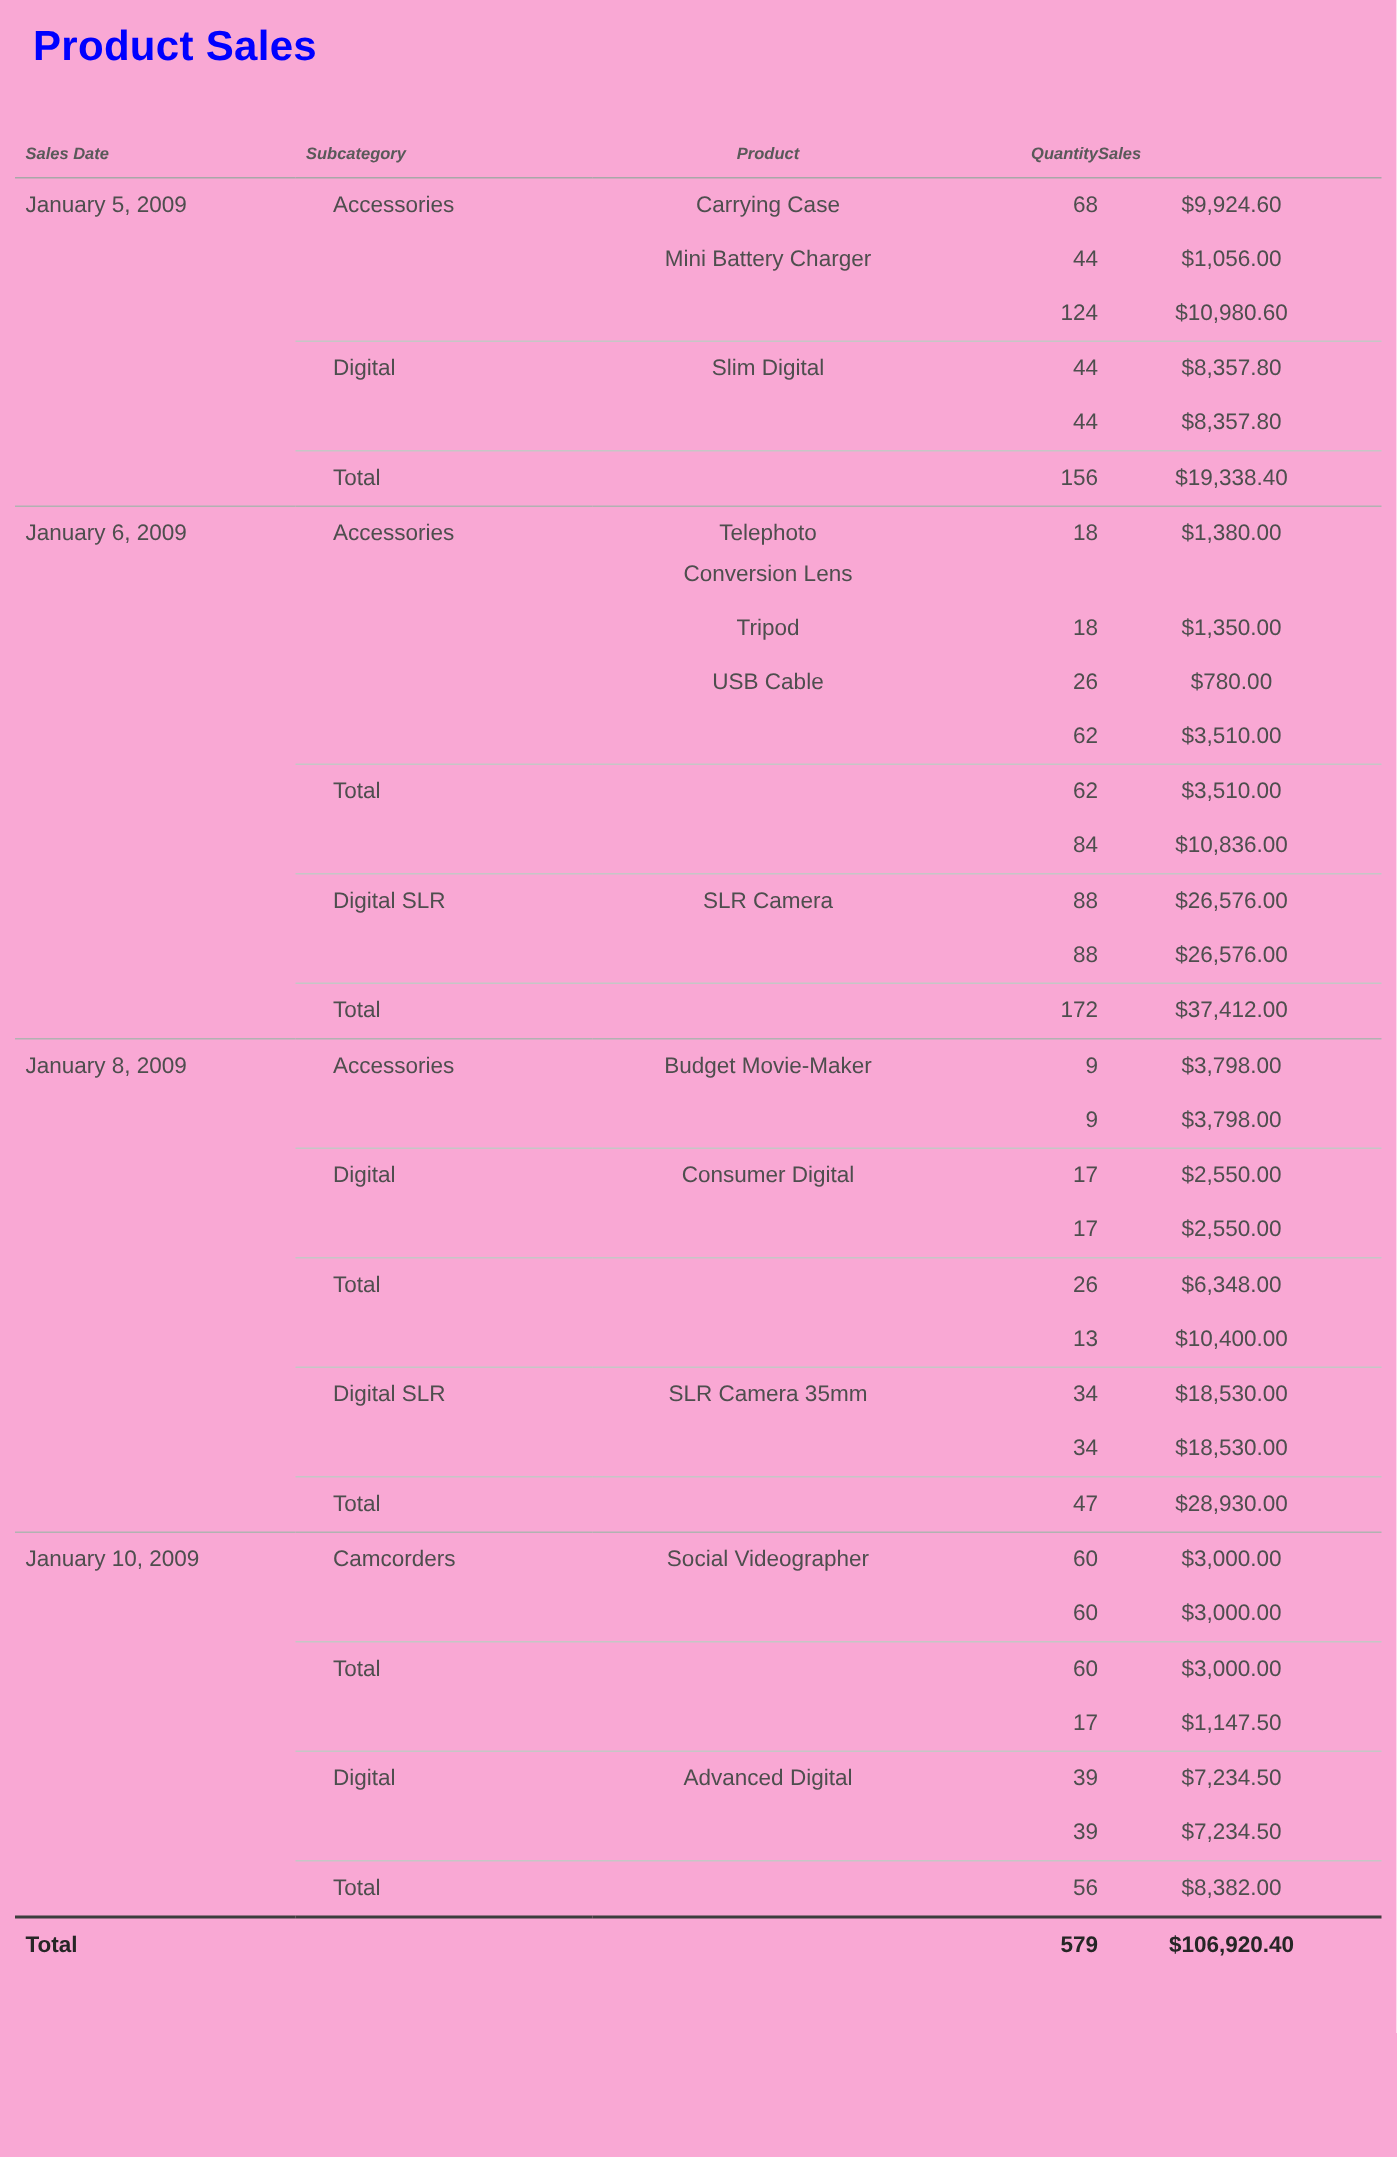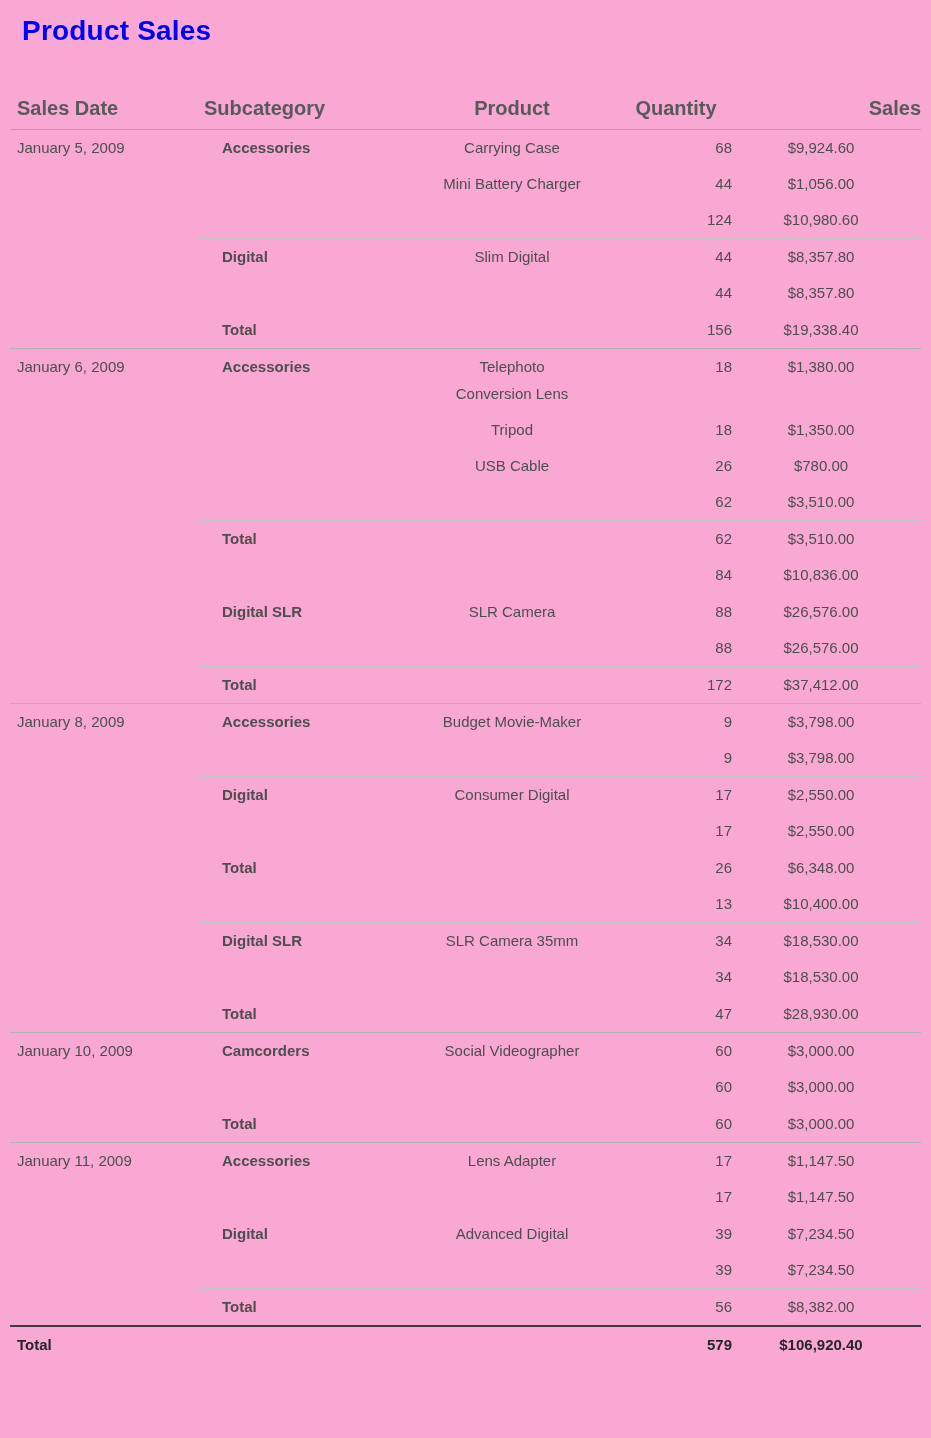--- a/index.html
+++ b/index.html
@@ -24,44 +24,45 @@
     color: var(--title, #0000ff);
     letter-spacing: 0.2px;
   }
   table.sales-table {
     border-collapse: collapse;
     table-layout: fixed;
     width: 911px;
     margin-top: 36px;
   }
   th {
-    font-size: 20px;
+    font-size: 11px;
     font-weight: bold;
     color: var(--header_text, #595959);
     text-align: left;
     padding: 14px 0 9px 0;
     border-bottom: 1px solid var(--line_header, #a8a8a8);
     vertical-align: bottom;
+    font-style: italic;
   }
   td {
     font-size: 15px;
     line-height: 27px;
     padding: 4px 0 5px 0;
     color: var(--body_text, #4e4e4e);
     vertical-align: top;
   }
   
   .c-date  { padding-left: 7px;  text-align: left; }
-  td.c-sub { padding-left: 25px; text-align: left; font-weight: bold; }
+  td.c-sub { padding-left: 25px; text-align: left; }
   th.c-sub { padding-left: 7px; }
   .c-prod  { padding-left: 9px;  text-align: center; white-space: pre-line; }
   .c-qty   { text-align: right; }
   td.c-sales { text-align: center; padding-right: 11px; }
-  th.c-sales { text-align: right; padding-right: 0; }
-  th.c-qty   { text-align: center; }
+  th.c-sales { text-align: left; padding-right: 0; }
+  th.c-qty   { }
   
   td.bt-sub   { border-top: 1px solid var(--line_sub, #c6c6c6); }
   td.bt-group { border-top: 1px solid var(--line_group, #b2b2b2); }
   tr.grand-total-row td {
     border-top: 2px solid var(--line_grand, #3d3d3d);
     font-weight: bold;
     color: var(--grand_total_text, #262626);
   }
 </style>
 </head>
@@ -272,27 +273,20 @@
           <td class="c-sales">$3,000.00</td>
         </tr>
         <tr>
           <td class="c-date"></td>
           <td class="c-sub bt-sub">Total</td>
           <td class="c-prod bt-sub"></td>
           <td class="c-qty bt-sub">60</td>
           <td class="c-sales bt-sub">$3,000.00</td>
         </tr>
         <tr>
-          <td class="c-date bt-group">January 11, 2009</td>
-          <td class="c-sub bt-group">Accessories</td>
-          <td class="c-prod bt-group">Lens Adapter</td>
-          <td class="c-qty bt-group">17</td>
-          <td class="c-sales bt-group">$1,147.50</td>
-        </tr>
-        <tr>
           <td class="c-date"></td>
           <td class="c-sub"></td>
           <td class="c-prod"></td>
           <td class="c-qty">17</td>
           <td class="c-sales">$1,147.50</td>
         </tr>
         <tr>
           <td class="c-date"></td>
           <td class="c-sub bt-sub">Digital</td>
           <td class="c-prod bt-sub">Advanced Digital</td>

